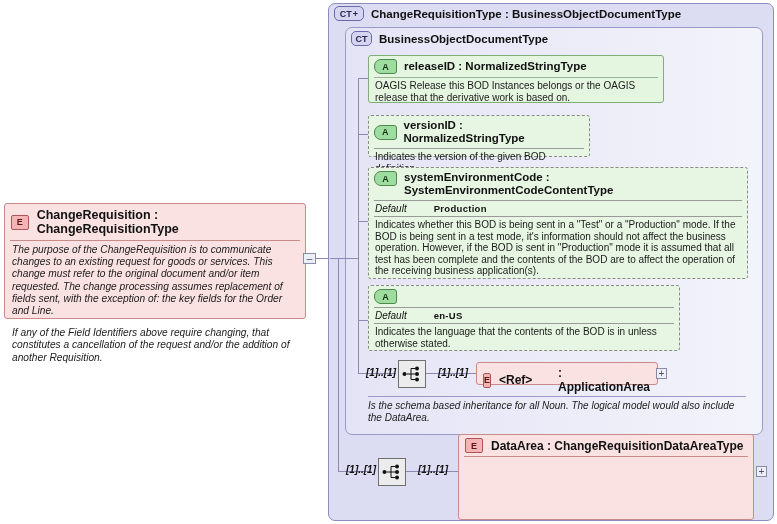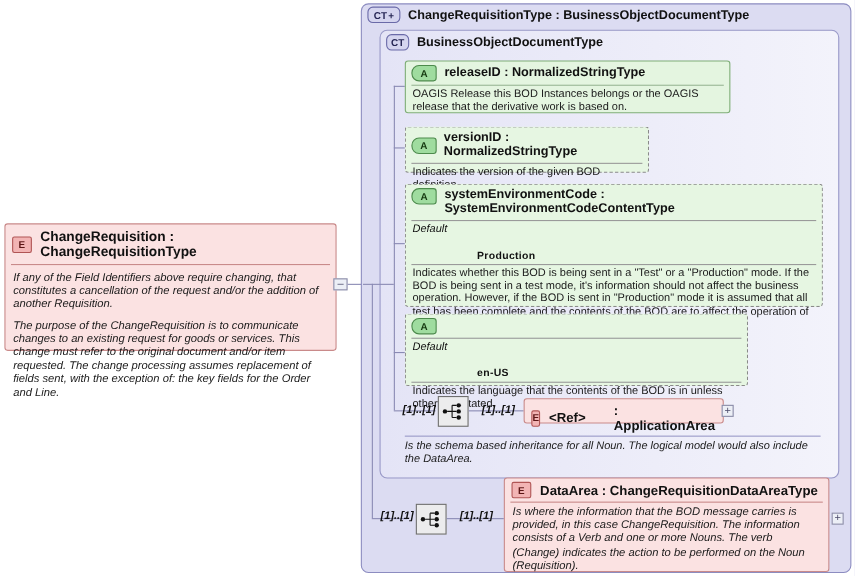--- a/index.html
+++ b/index.html
@@ -83,21 +83,21 @@
   }
   .attr-title .t{line-height:13px;}
   .attr-title.wrap{align-items:flex-start;}
   .attr-title.wrap .t{text-align:left;flex:1;}
   .rule{height:1px;background:#9ab796;margin:0 5px;}
   .rule.grey{background:#9a9a9a;}
   .defrow{
     display:flex;gap:27px;padding:2px 6px 2px 6px;font-size:10px;
   }
   .defrow .dk{font-style:italic;color:#111;}
-  .defrow .dv{font-weight:bold;font-size:9.5px;color:#111;letter-spacing:.3px;margin-top:24px;}
+  .defrow .dv{font-weight:bold;font-size:9.5px;color:#111;letter-spacing:.3px;}
   .doc{
     padding:2px 6px 3px 6px;
     font-size:10px;line-height:11.6px;color:#1a1a1a;
   }
 
   
   .elem{
     position:absolute;box-sizing:border-box;
     background:#fbe2e2;
     border:1px solid #c98a8a;
@@ -152,22 +152,22 @@
 <body>
 
 <div class="root">
 
   <div class="elem" style="left:4px;top:203px;width:302px;height:116px;">
     <div class="elem-title">
       <span class="badge badge-e">E</span>
       <span>ChangeRequisition : ChangeRequisitionType</span>
     </div>
     <div class="rule-pink"></div>
+    <div class="doc-pink">The purpose of the ChangeRequisition is to communicate changes to an existing request for goods or services.  This change must refer to the original document and/or item requested.  The change processing assumes replacement of fields sent, with the exception of:  the key fields for the Order and Line.</div>
     <div class="doc-pink" style="padding-top:6px;">If any of the Field Identifiers above require changing, that constitutes a cancellation of the request and/or the addition of another Requisition.</div>
-    <div class="doc-pink">The purpose of the ChangeRequisition is to communicate changes to an existing request for goods or services.  This change must refer to the original document and/or item requested.  The change processing assumes replacement of fields sent, with the exception of:  the key fields for the Order and Line.</div>
   </div>
 
   <div class="line hline" style="left:306px;top:258px;width:8px;"></div>
   <div class="toggle" style="left:303px;top:253px;width:13px;height:11px;">
     <span>–</span>
   </div>
   <div class="line hline" style="left:316px;top:258px;width:14px;"></div>
 
   <div class="box ct-outer"></div>
   <div class="hdr hdr-outer">
@@ -288,19 +288,18 @@
   </div>
   <div class="line hline" style="left:406px;top:471px;width:52px;"></div>
   <div class="card" style="left:418px;top:464px;">[1]..[1]</div>
 
   <div class="elem" style="left:458px;top:434px;width:296px;height:86px;">
     <div class="elem-title" style="padding:3px 7px 3px 6px;font-size:12px;">
       <span class="badge badge-e">E</span>
       <span>DataArea : ChangeRequisitionDataAreaType</span>
     </div>
     <div class="rule-pink"></div>
-    <div class="doc-pink white-doc" style="background:transparent;">Is where the information that the BOD message carries is provided, in this case ChangeRequisition. The information consists of a Verb and one or more Nouns. The verb (Change) indicates the action to be performed on the Noun (Requisition).</div>
   </div>
   <div class="toggle" style="left:756px;top:466px;">
     <span>+</span>
   </div>
 
 </div>
 
 </body></html>

